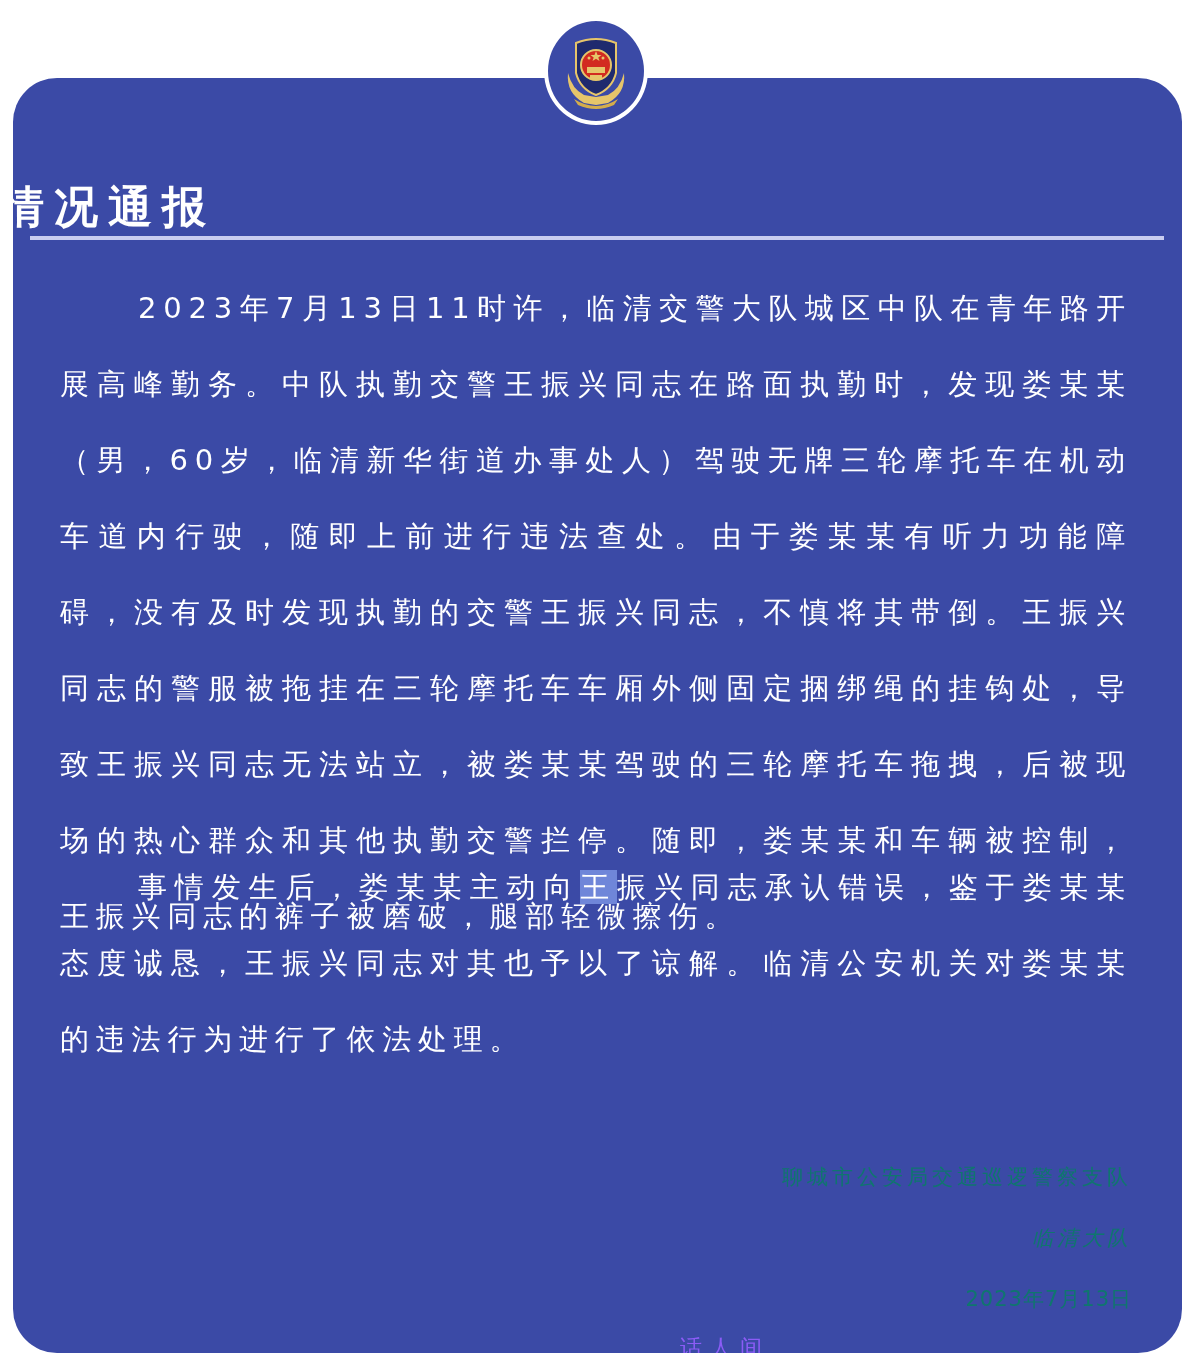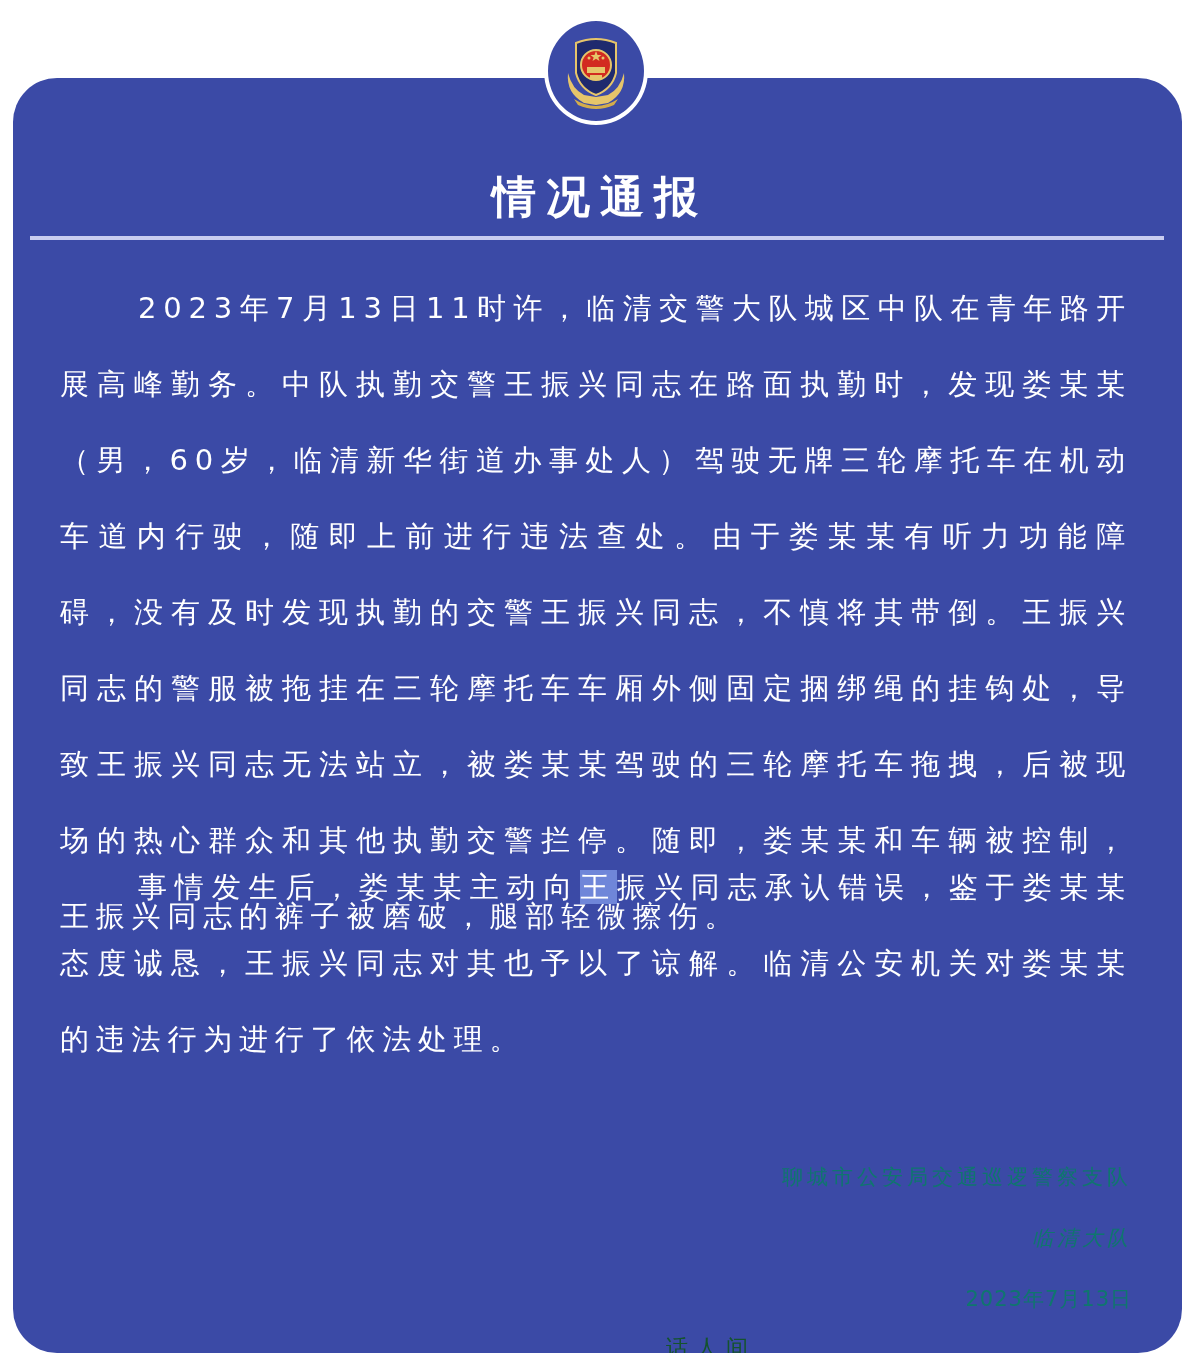--- a/index.html
+++ b/index.html
@@ -11,42 +11,42 @@
     position:absolute; left:13px; top:78px; width:1169px; height:1275px;
     background:#3b4aa6; border-radius:44px;
   }
   .emblem {
     position:absolute; left:544px; top:17px; width:104px; height:108px;
     border-radius:50%; background:#3b4aa6; border:4px solid #ffffff;
     box-sizing:border-box; display:flex; align-items:center; justify-content:center; z-index:2;
   }
   .emblem svg { width:84px; height:84px; }
   .title {
-    position:absolute; left:0; top:168px; width:1200px; text-align:center;
+    position:absolute; left:0; top:178px; width:1200px; 
     color:#ffffff; font-size:44px; font-weight:bold; letter-spacing:10px;
   }
   .divider {
     position:absolute; left:30px; top:236px; width:1134px; height:4px; background:#c9cdf0;
   }
   .body-text {
     position:absolute; left:60px; width:1072px; color:#ffffff;
     font-size:29px; line-height:76px; letter-spacing:6.8px; text-align:justify;
     text-indent:78px; margin:0;
   }
   .p1 { top:270px; }
   .p2 { top:849px; }
   .hl { background:#6f86d9; }
   .sign {
     position:absolute; right:68px; color:#0f766e; font-size:21px; letter-spacing:4px; text-align:right;
   }
   .s1 { top:1163px; }
   .s2 { top:1224px;font-style:italic; }
   .s3 { top:1285px; letter-spacing:1px; }
   .watermark {
-    position:absolute; left:666px; top:1333px; color:#14532d; font-size:22px; letter-spacing:8px;
+    position:absolute; left:680px; top:1333px; color:#8b5cf6; font-size:22px; letter-spacing:8px;
     height:20px; overflow:hidden;
   }
 </style>
 </head>
 <body>
 
 <div class="card"></div>
 
 <div class="emblem">
   <svg viewBox="0 0 84 84">

